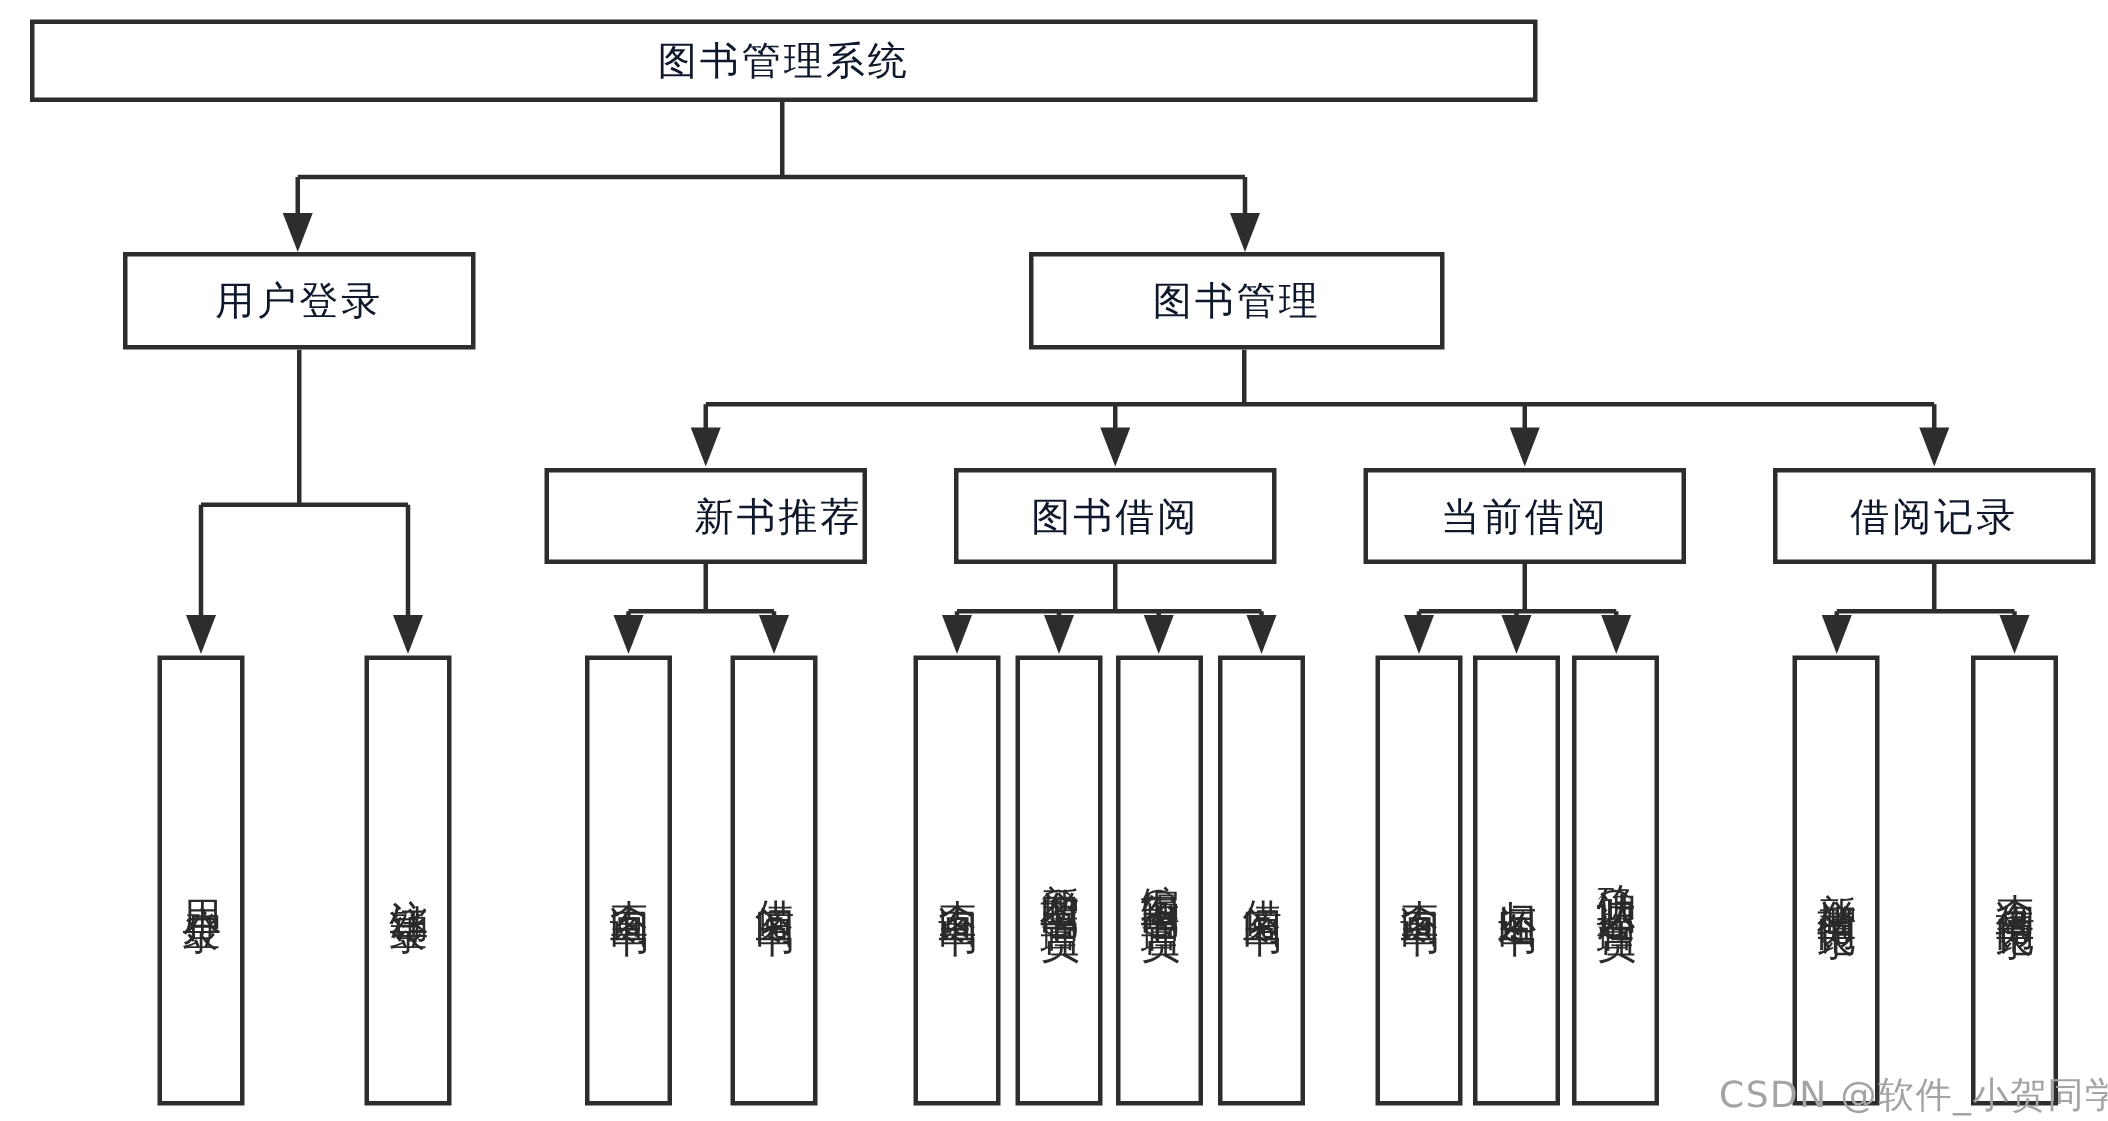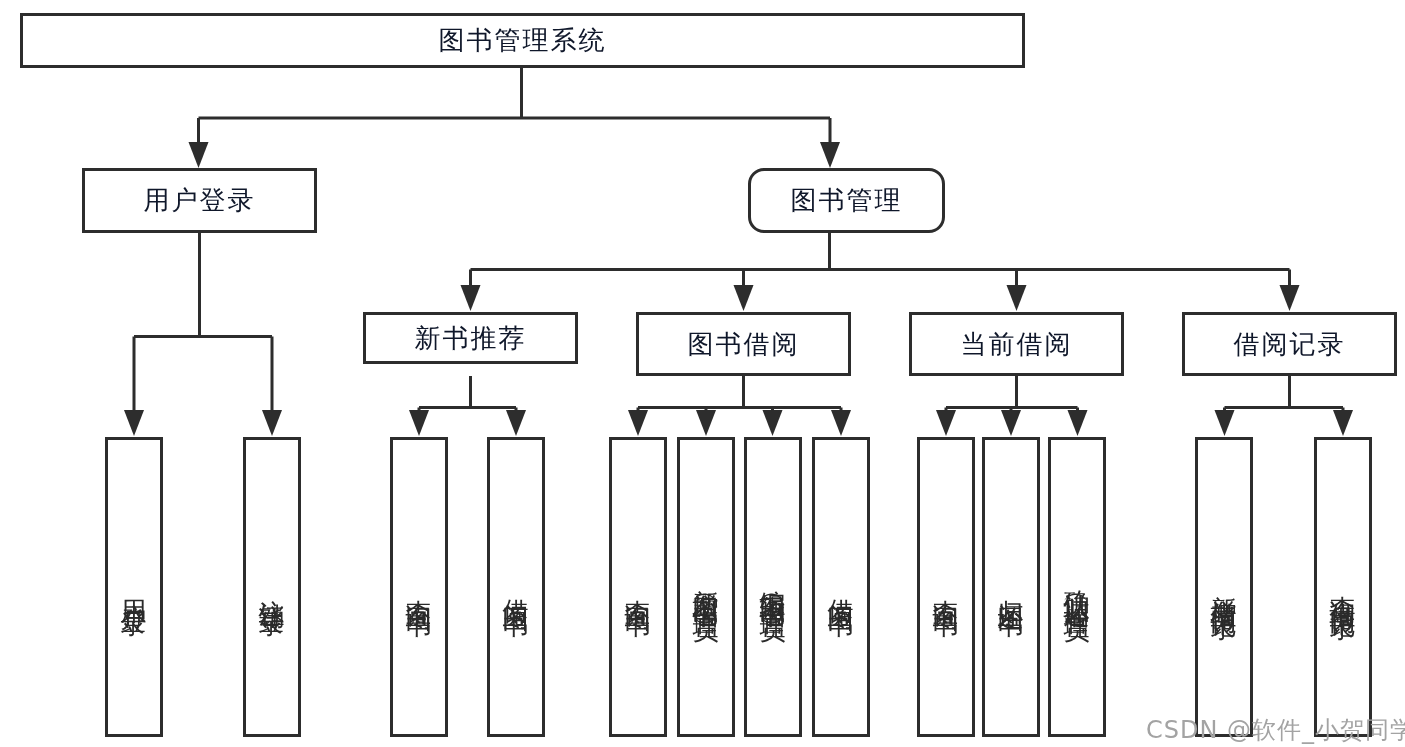--- a/index.html
+++ b/index.html
@@ -93,25 +93,25 @@
     </g>
   </svg>
 
   <div class="box" style="left:20px; top:13px; width:1005px; height:55px;">
     <span class="hlabel">图书管理系统</span>
   </div>
 
   <div class="box" style="left:82px; top:168px; width:235px; height:65px;">
     <span class="hlabel">用户登录</span>
   </div>
-  <div class="box" style="left:748px; top:168px; width:197px; height:65px;border-radius:16px;">
+  <div class="box" style="left:686px; top:168px; width:277px; height:65px;">
     <span class="hlabel">图书管理</span>
   </div>
 
-  <div class="box" style="left:363px; top:312px; width:215px; height:52px;">
+  <div class="box" style="left:363px; top:312px; width:215px; height:64px;justify-content:flex-end;">
     <span class="hlabel">新书推荐</span>
   </div>
   <div class="box" style="left:909px; top:312px; width:215px; height:64px;">
     <span class="hlabel">当前借阅</span>
   </div>
   <div class="box" style="left:636px; top:312px; width:215px; height:64px;">
     <span class="hlabel">图书借阅</span>
   </div>
   <div class="box" style="left:1182px; top:312px; width:215px; height:64px;">
     <span class="hlabel">借阅记录</span>

